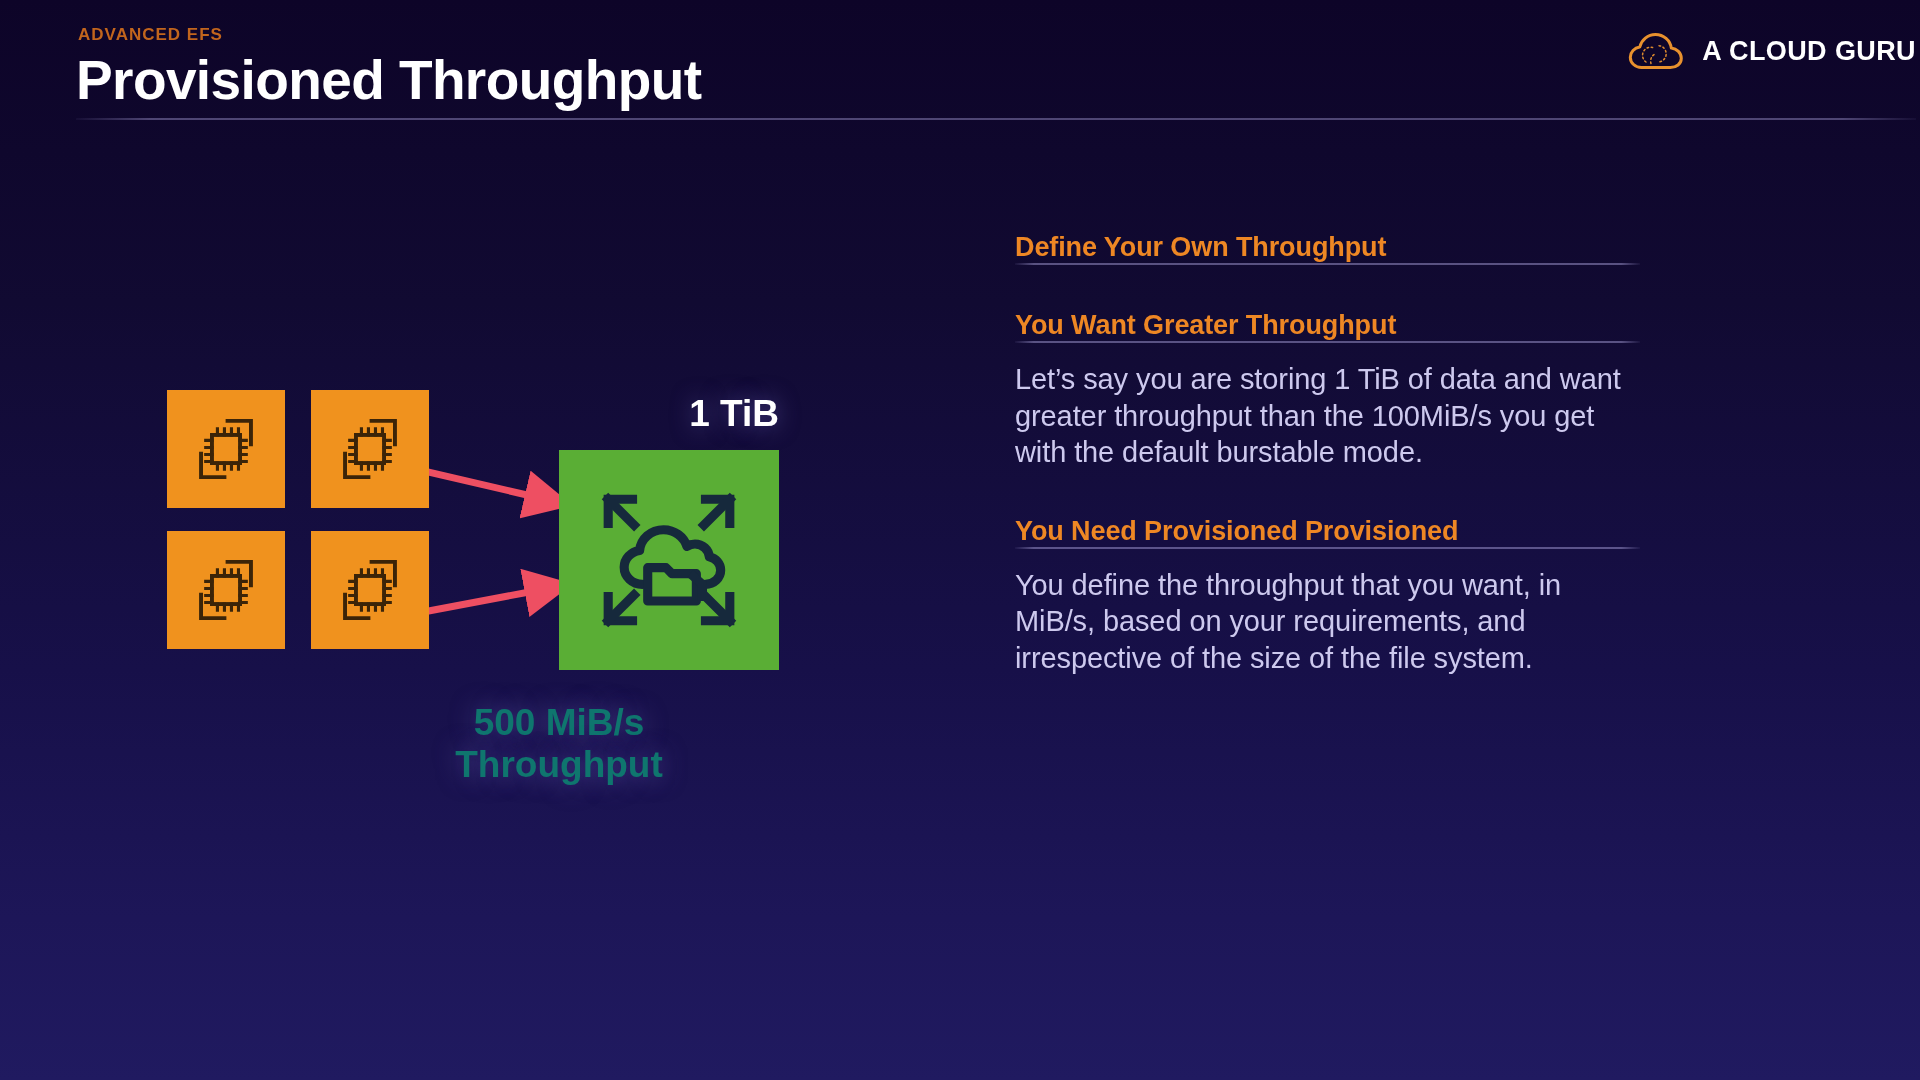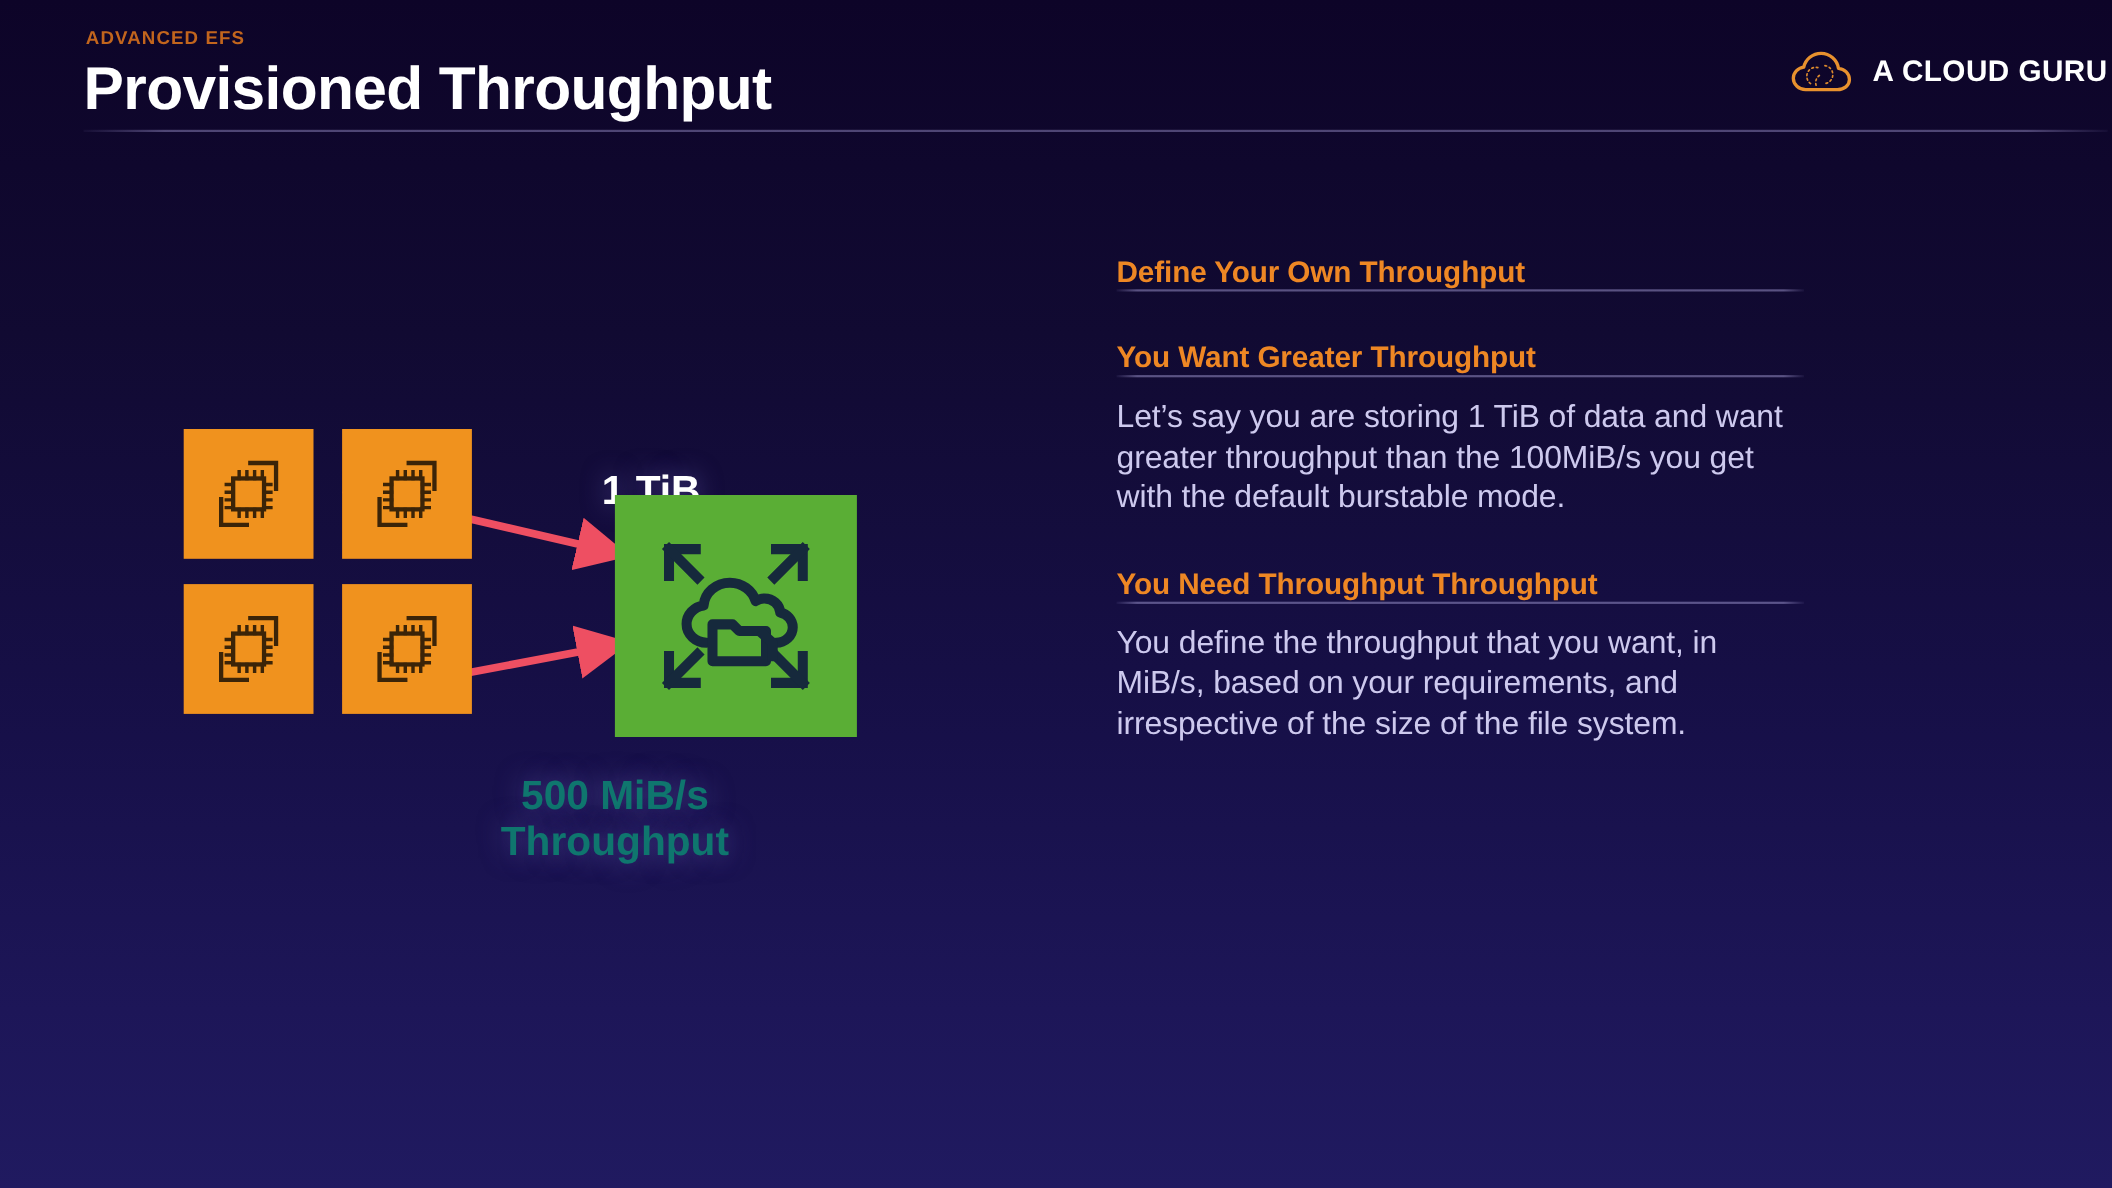--- a/index.html
+++ b/index.html
@@ -54,21 +54,21 @@
     top: 118px;
     width: 1840px;
     height: 2px;
     background: linear-gradient(to right, rgba(160,150,220,0.05), rgba(175,165,225,0.40) 4%, rgba(175,165,225,0.40) 96%, rgba(160,150,220,0.05));
   }
 
   
   .brand {
     position: absolute;
     right: 40px;
-    top: 44px;
+    top: 30px;
     display: flex;
     align-items: center;
     gap: 16px;
   }
 
   .brand-logo {
     width: 60px;
     height: 42px;
     display: block;
   }
@@ -121,29 +121,28 @@
     background: #5aae35;
     display: flex;
     align-items: center;
     justify-content: center;
   }
 
   .efs-block svg { width: 152px; height: 152px; display: block; }
 
   .efs-capacity {
     position: absolute;
-    left: 547px;
+    left: 559px;
     top: 243px;
     width: 220px;
-    text-align: left;
+    text-align: right;
     font-size: 37px;
     font-weight: bold;
     color: #ffffff;
     text-shadow: 0 0 22px rgba(120,110,200,0.55);
-    margin-top: 32px;
   }
 
   .efs-throughput {
     position: absolute;
     left: 449px;
     top: 552px;
     width: 220px;
     text-align: center;
     font-size: 37px;
     font-weight: bold;
@@ -327,18 +326,18 @@
     <div class="section-rule"></div>
   </div>
 
   <div class="content-section">
     <div class="section-heading">You Want Greater Throughput</div>
     <div class="section-rule"></div>
     <div class="section-body">Let’s say you are storing 1 TiB of data and want greater throughput than the 100MiB/s you get with the default burstable mode.</div>
   </div>
 
   <div class="content-section">
-    <div class="section-heading">You Need Throughput Throughput</div>
+    <div class="section-heading">You Need Provisioned Provisioned</div>
     <div class="section-rule"></div>
     <div class="section-body">You define the throughput that you want, in MiB/s, based on your requirements, and irrespective of the size of the file system.</div>
   </div>
 
 </div>
 
 </body></html>

